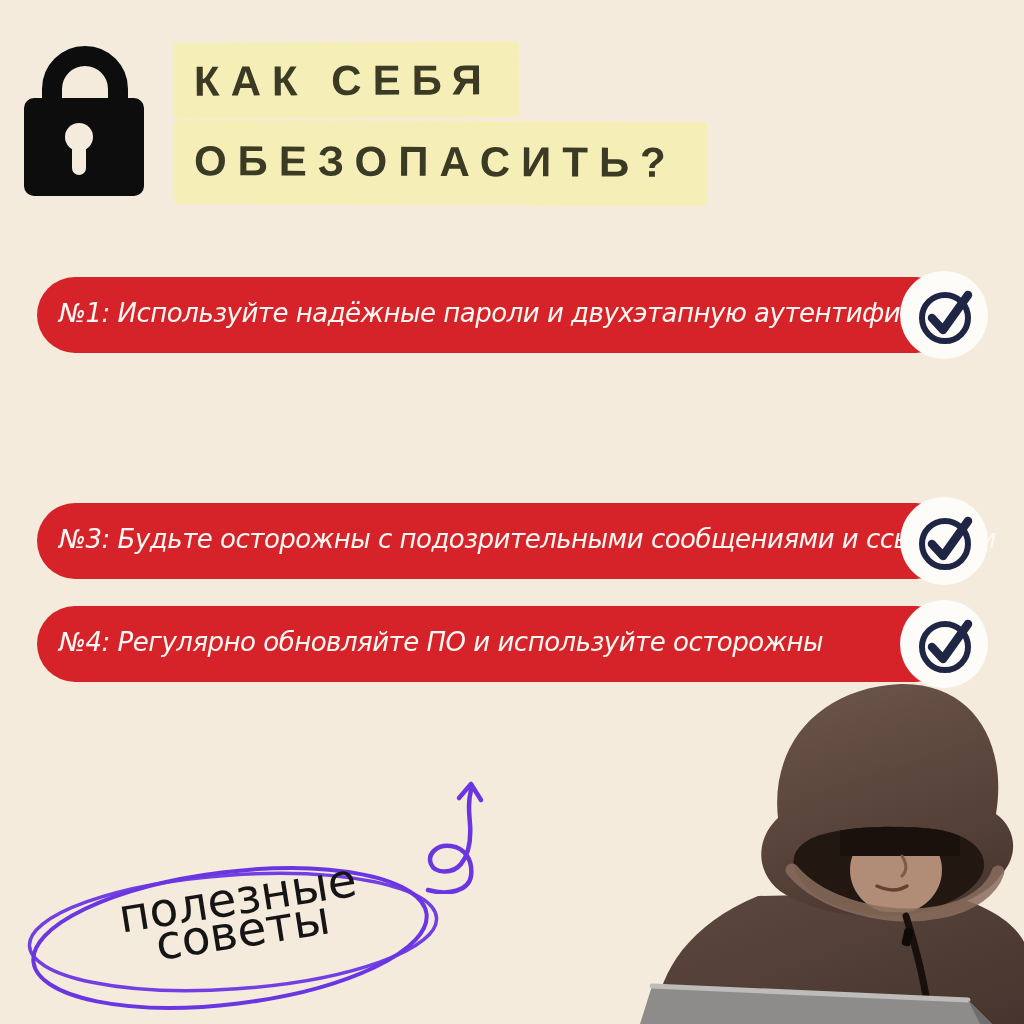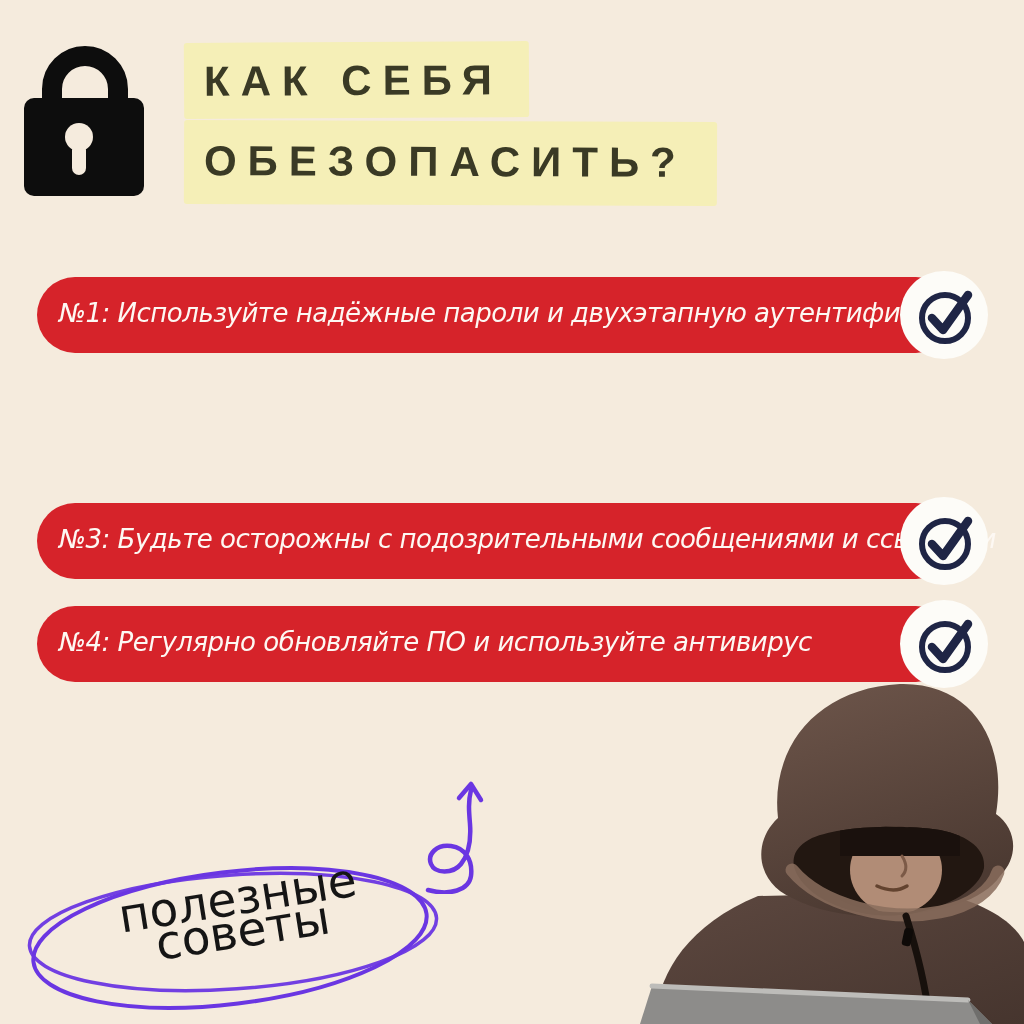--- a/index.html
+++ b/index.html
@@ -2,21 +2,21 @@
 <html><head>
 <meta charset="utf-8">
 <style>
   html,body{margin:0;padding:0;background:#d8d2c8;}
   .canvas{
     position:relative;width:1024px;height:1024px;overflow:hidden;
     background:#f5ebdd;font-family:"Liberation Sans",sans-serif;
   }
   
   .lock-wrap{position:absolute;left:22px;top:34px;width:124px;height:164px;}
-  .title-block{position:absolute;left:184px;top:42px;}
+  .title-block{position:absolute;left:174px;top:42px;}
   .title-line{display:table;background:#f5efb7;border-radius:3px;}
   .title-line.l1{padding:15px 26px 13px 20px;transform:rotate(-.3deg);}
   .title-line.l2{margin-top:3px;padding:17px 30px 19px 20px;transform:rotate(.2deg);}
   .title-text{
     font-weight:bold;font-size:42px;letter-spacing:11px;color:#3a3a25;
     white-space:nowrap;font-family:"Liberation Sans",sans-serif;
   }
   
   .tip{
     position:absolute;left:37px;width:917px;height:76px;background:#d6232a;
@@ -83,21 +83,21 @@
     <span class="tip-check">
       <svg width="90" height="90" viewBox="0 0 90 90">
         <circle cx="45" cy="45" r="44" fill="#fdfcf8"></circle>
         <circle cx="46" cy="48" r="23" fill="none" stroke="#1f2545" stroke-width="6"></circle>
         <path d="M33 48 L44 60 L69 25" fill="none" stroke="#1f2545" stroke-width="8.5" stroke-linecap="round" stroke-linejoin="round"></path>
       </svg>
     </span>
   </div>
 
   <div class="tip" style="top:606px">
-    <span class="tip-label">№4: Регулярно обновляйте ПО и используйте антивирус</span>
+    <span class="tip-label">№4: Регулярно обновляйте ПО и используйте осторожны</span>
     <span class="tip-check">
       <svg width="90" height="90" viewBox="0 0 90 90">
         <circle cx="45" cy="45" r="44" fill="#fdfcf8"></circle>
         <circle cx="46" cy="48" r="23" fill="none" stroke="#1f2545" stroke-width="6"></circle>
         <path d="M33 48 L44 60 L69 25" fill="none" stroke="#1f2545" stroke-width="8.5" stroke-linecap="round" stroke-linejoin="round"></path>
       </svg>
     </span>
   </div>
 
   <div class="hacker">

